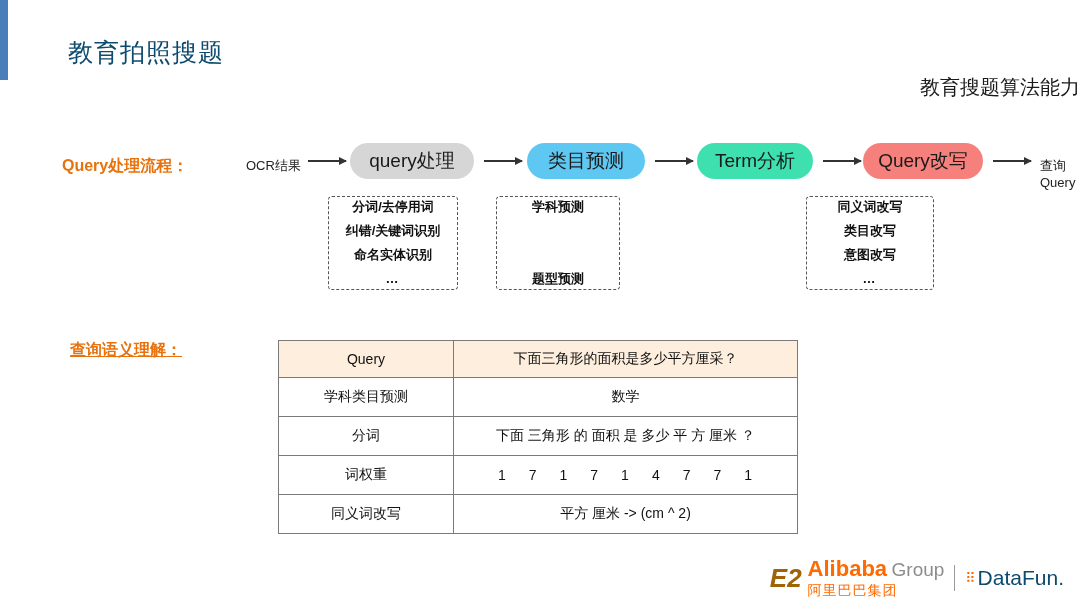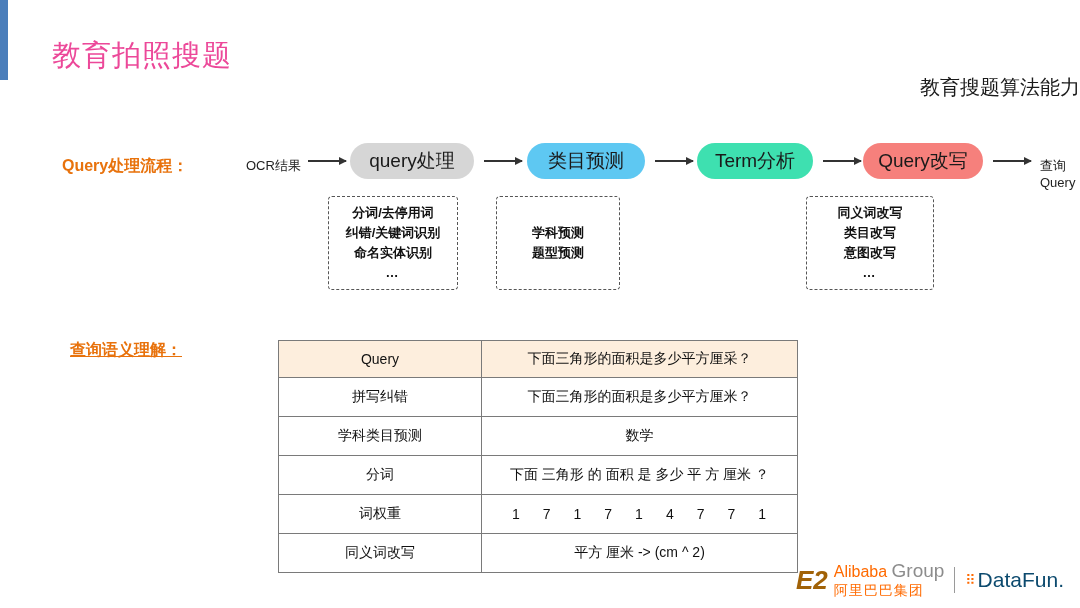--- a/index.html
+++ b/index.html
@@ -23,24 +23,24 @@
   .accent-bar {
     position: absolute;
     left: 0;
     top: 0;
     width: 8px;
     height: 80px;
     background: #4a7ebb;
   }
   .slide-title {
     position: absolute;
-    left: 52px;
+    left: 68px;
     top: 36px;
-    font-size: 29px;
-    color: #ec4899;
+    font-size: 25px;
+    color: #0c4a6e;
     letter-spacing: 1px;
   }
   .main-title {
     position: absolute;
     left: 0;
     right: 0;
     top: 74px;
     text-align: right;
     font-size: 20px;
     font-weight: normal;
@@ -105,21 +105,21 @@
   }
 
   
   .detail-box {
     position: absolute;
     border: 1.5px dashed #555;
     border-radius: 4px;
     display: flex;
     flex-direction: column;
     align-items: center;
-    justify-content: center;
+    justify-content: space-between;
     font-size: 13px;
     font-weight: bold;
     line-height: 1.55;
     color: #111;
     background: #fff;
   }
   .detail-box .dots {
     font-weight: bold;
     letter-spacing: 2px;
   }
@@ -132,21 +132,21 @@
     width: 520px;
     border-collapse: collapse;
     font-size: 14px;
   }
   .tbl td {
     border: 1px solid #7a7a7a;
     height: 38px;
     text-align: center;
     vertical-align: middle;
     color: #111;
-    padding: 0 18px;
+    padding: 0 4px;
   }
   .tbl tr.header td {
     background: #fdeedd;
     height: 36px;
   }
   .tbl td.key {
     width: 166px;
   }
   .weights {
     display: flex;
@@ -169,23 +169,23 @@
     align-items: center;
     gap: 6px;
   }
   .ali-mark {
     font-size: 26px;
     color: #a16207;
     font-weight: bold;
     font-style: italic;
   }
   .ali-text-main {
-    font-size: 16px;
+    font-size: 22px;
     color: #ff6a00;
-    font-weight: normal;
+    font-weight: bold;
   }
   .ali-text-grey {
     font-size: 19px;
     color: #8c8c8c;
     font-weight: normal;
   }
   .ali-sub {
     font-size: 14px;
     color: #ff6a00;
     letter-spacing: 1px;
@@ -268,24 +268,20 @@
     <div>类目改写</div>
     <div>意图改写</div>
     <div class="dots">…</div>
   </div>
 
   <table class="tbl">
     <tbody>
         <tr class="header">
       <td class="key">Query</td>
       <td>下面三角形的面积是多少平方厘采？</td>
-    </tr>
-    <tr>
-      <td class="key">拼写纠错</td>
-      <td>下面三角形的面积是多少平方厘米？</td>
     </tr>
     <tr>
       <td class="key">学科类目预测</td>
       <td>数学</td>
     </tr>
     <tr>
       <td class="key">分词</td>
       <td>下面 三角形 的 面积 是 多少 平 方 厘米 ？</td>
     </tr>
     <tr>

